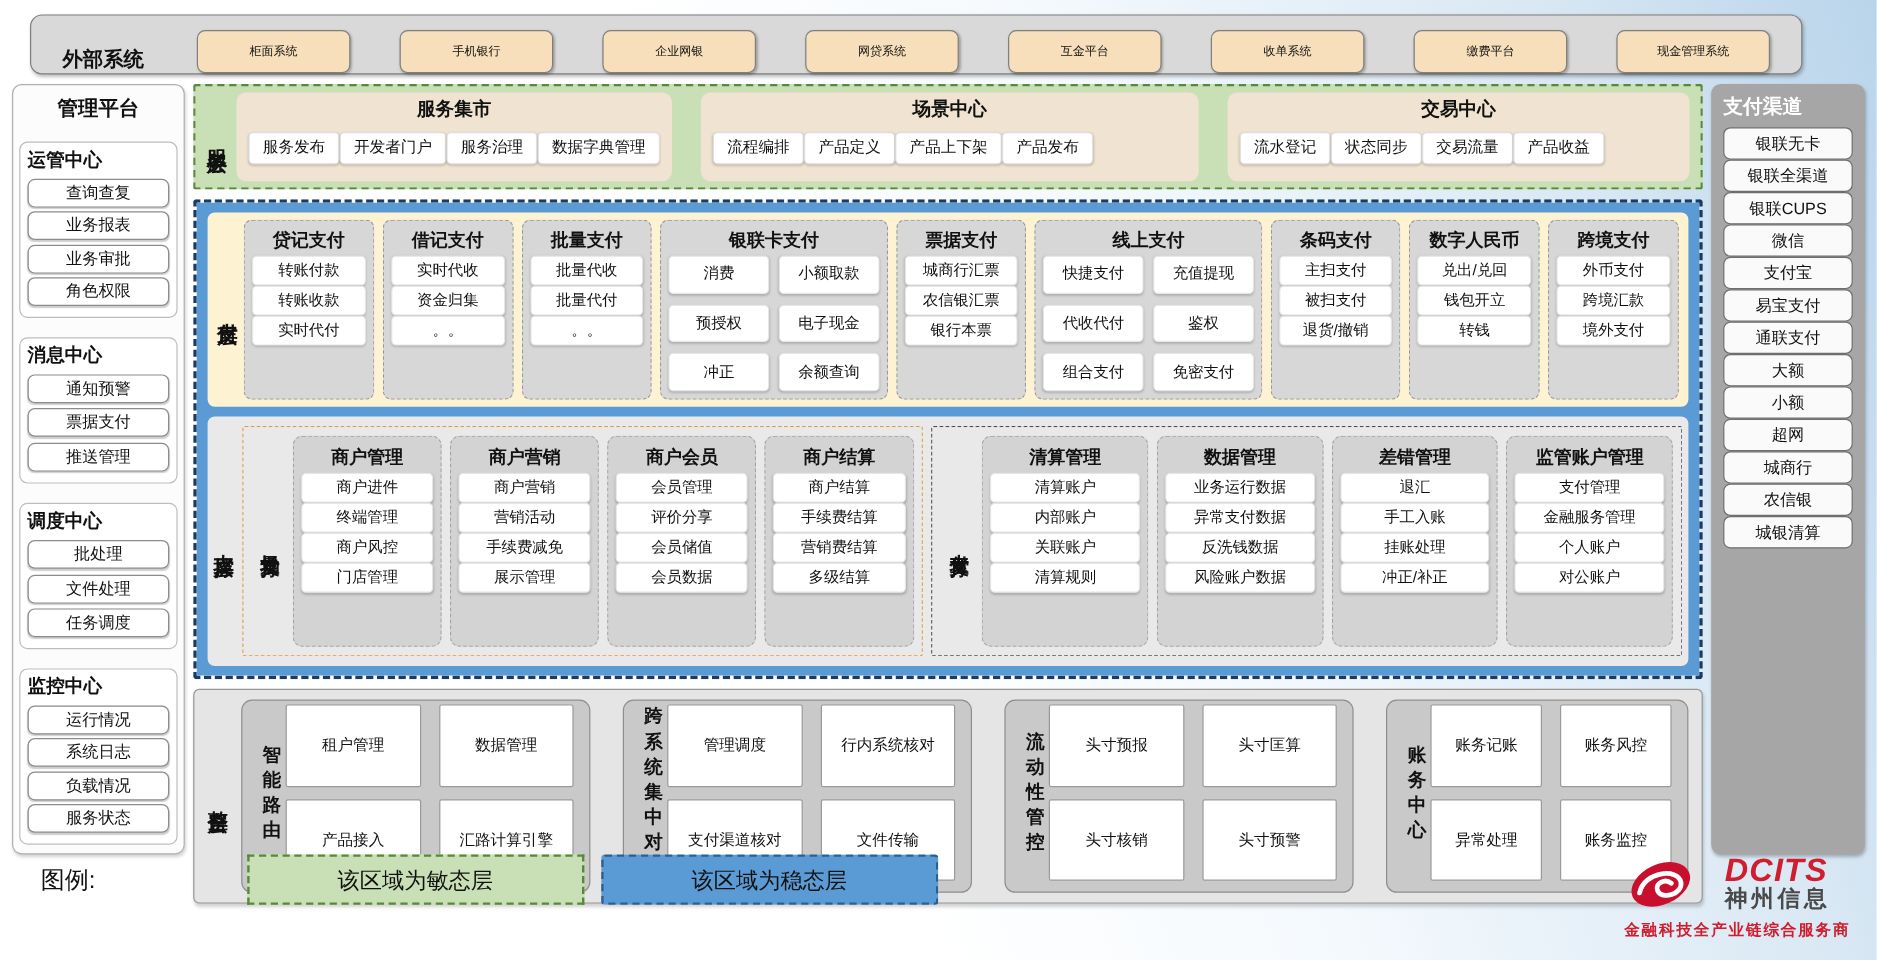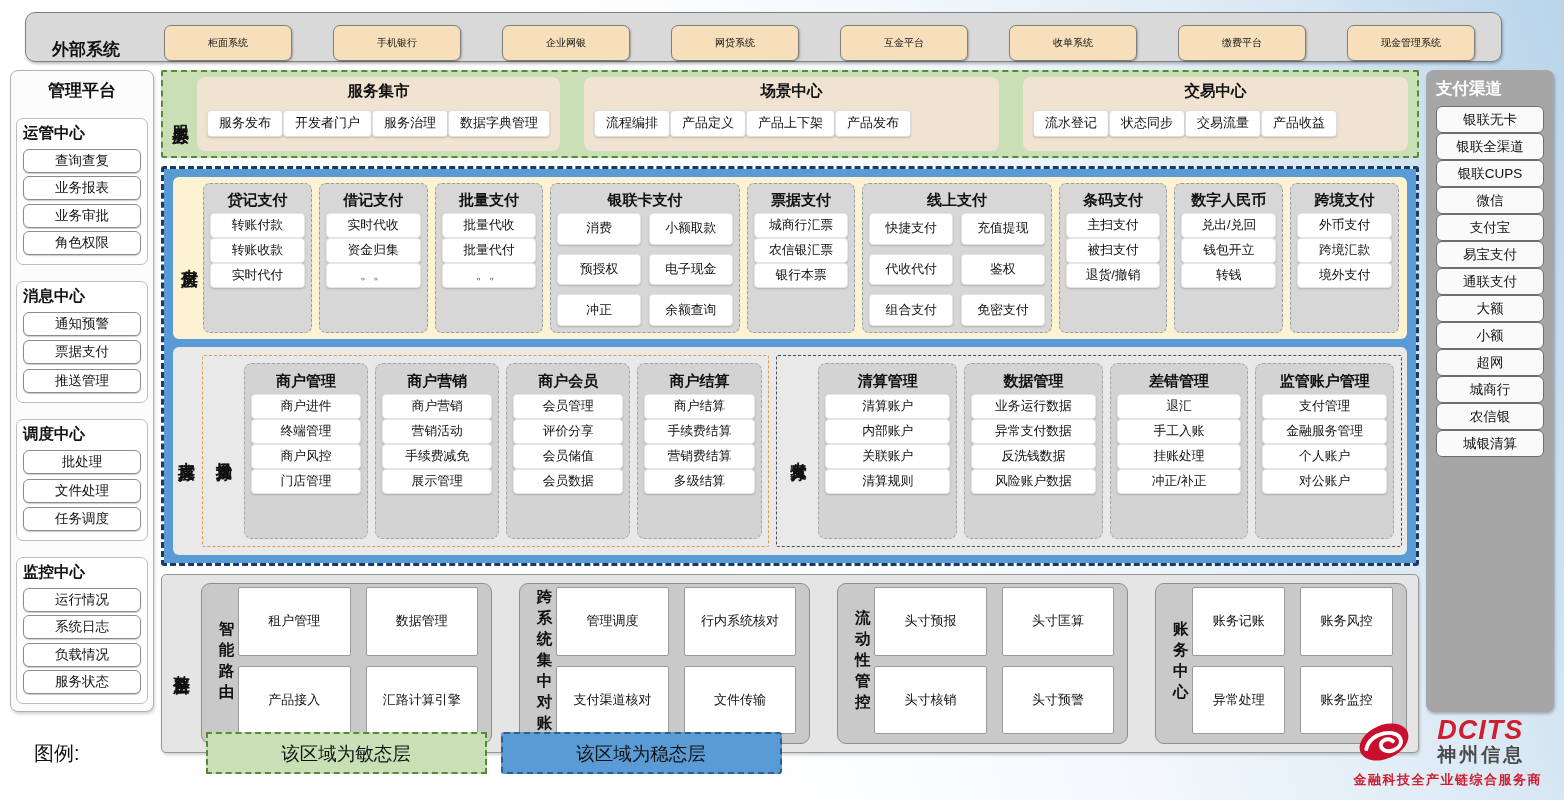--- a/index.html
+++ b/index.html
@@ -71,21 +71,21 @@
   .int-items{flex:1;display:grid;grid-template-columns:1fr 1fr;gap:10px 15px}
   .int-btn{background:#fff;border:1px solid #9a9a9a;border-radius:2px;font-size:13px}
 
   
   .right{flex:0 0 128px;background:#a6a6a6;border-radius:8px;padding:8px 10px 12px;display:flex;flex-direction:column;box-shadow:1px 2px 3px rgba(0,0,0,.25)}
   .right-title{color:#fff;font-weight:bold;font-size:16.5px;text-align:left;flex:0 0 26px}
   .chan-items{flex:1;display:flex;flex-direction:column;justify-content:flex-start;padding-top:2px}
   .chan-btn{height:27px;background:#fafafa;border:1.2px solid #6e6e6e;border-radius:6px;font-size:13.5px}
 
   
-  .bottom{flex:0 0 88px;display:flex;align-items:center;padding:0 10px 6px 24px}
+  .bottom{flex:0 0 88px;display:flex;align-items:flex-start;padding:0 10px 6px 24px}
   .legend{display:flex;align-items:center;gap:14px}
   .legend-label{font-size:20px;margin-right:112px}
   .legend-box{width:281px;height:42px;display:flex;align-items:center;justify-content:center;font-size:18.5px}
   .legend-box.green{background:#c9dfb5;border:2px dashed #57893a}
   .legend-box.blue{background:#5b9bd5;border:2.5px dashed #2c5f8e;border-radius:3px}
   .logo{margin-left:auto;display:grid;grid-template-columns:auto auto;column-gap:7px;align-items:center;margin-right:2px}
   .logo-icon{grid-row:1;width:60px;height:46px}
   .logo-brand{color:#d01e2f;font-weight:bold;font-style:italic;font-size:27px;line-height:1;letter-spacing:1px}
   .logo-name{color:#4a4a4a;font-weight:bold;font-size:19px;letter-spacing:3px;line-height:1.2}
   .logo-tagline{grid-column:1/3;color:#d01e2f;font-weight:bold;font-size:13px;letter-spacing:1.5px;margin-top:4px;white-space:nowrap}

